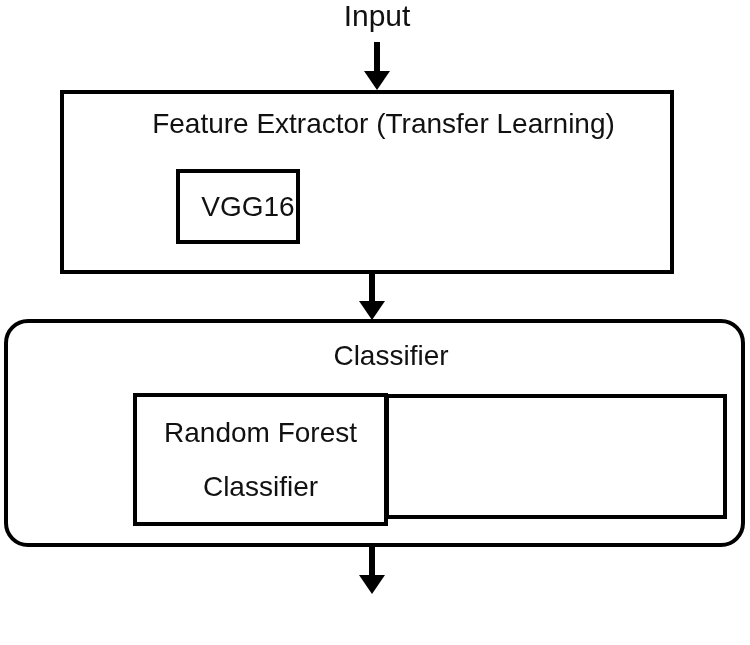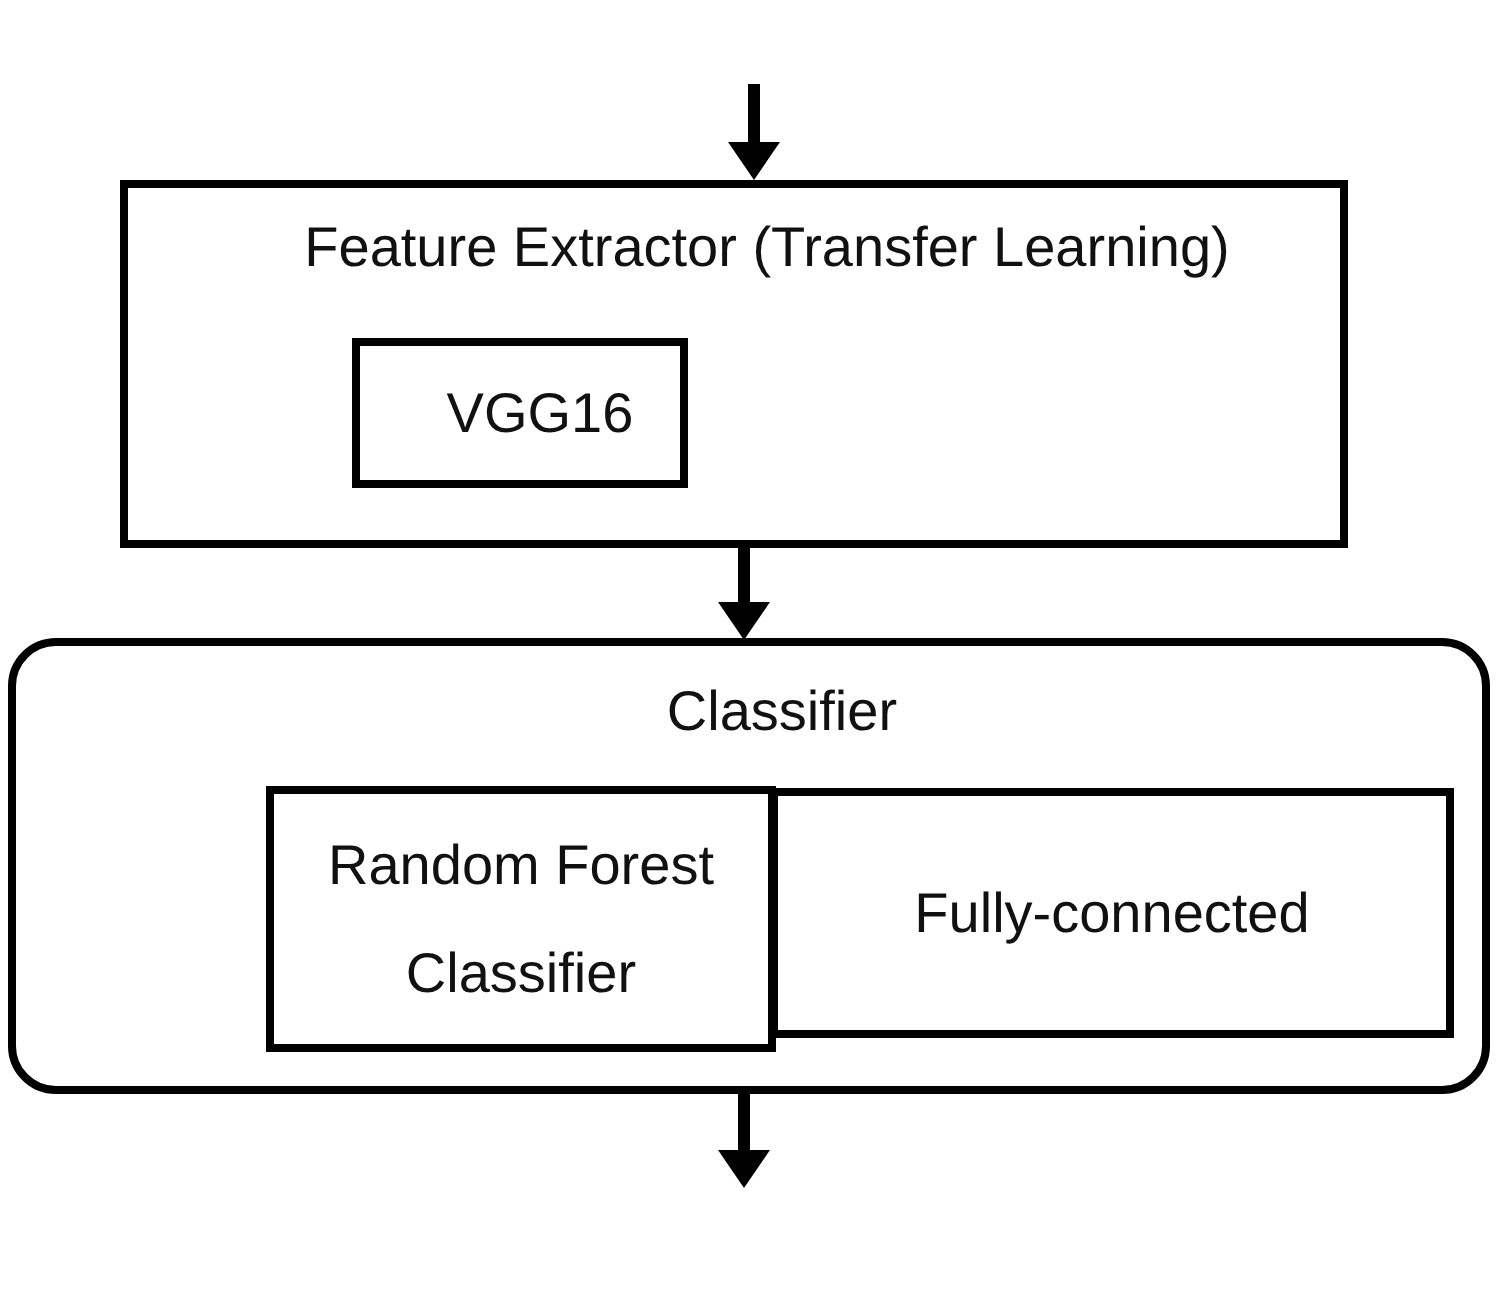--- a/index.html
+++ b/index.html
@@ -76,46 +76,46 @@
     border-left: 13px solid transparent;
     border-right: 13px solid transparent;
     border-top: 19px solid var(--color-arrow);
   }
 </style>
 </head>
 <body>
 
 <div class="diagram">
 
+  <div class="io-label" style="left:377px; top:0px;">Input</div>
 
   <div class="arrow" style="left:377px; top:42px;">
     <div class="arrow-shaft" style="height:29px;"></div>
     <div class="arrow-head"></div>
   </div>
 
   <div class="outer-box" style="left:60px; top:90px; width:614px; height:184px;">
     <div class="outer-title" style="margin-top:13px;">Feature Extractor (Transfer Learning)</div>
-    <div class="inner-box" style="left:112px; top:75px; width:168px; height:75px;padding-left:20px;">
+    <div class="inner-box" style="left:112px; top:75px; width:124px; height:75px;padding-left:20px;">
       <span>VGG16</span>
     </div>
   </div>
 
   <div class="arrow" style="left:372px; top:274px;">
     <div class="arrow-shaft" style="height:27px;"></div>
     <div class="arrow-head"></div>
   </div>
 
   <div class="outer-box" style="left:4px; top:319px; width:741px; height:228px;border-radius:24px;">
     <div class="outer-title" style="margin-top:16px;">Classifier</div>
     <div class="inner-box" style="left:77px; top:70px; width:255px; height:133px;margin-left:48px;">
       <span>Random Forest</span>
       <span>Classifier</span>
     </div>
     <div class="inner-box" style="left:377px; top:71px; width:342px; height:125px;">
-      <span>Fully-connected</span>
     </div>
   </div>
 
   <div class="arrow" style="left:372px; top:547px;">
     <div class="arrow-shaft" style="height:28px;"></div>
     <div class="arrow-head"></div>
   </div>
 
 
 </div>

